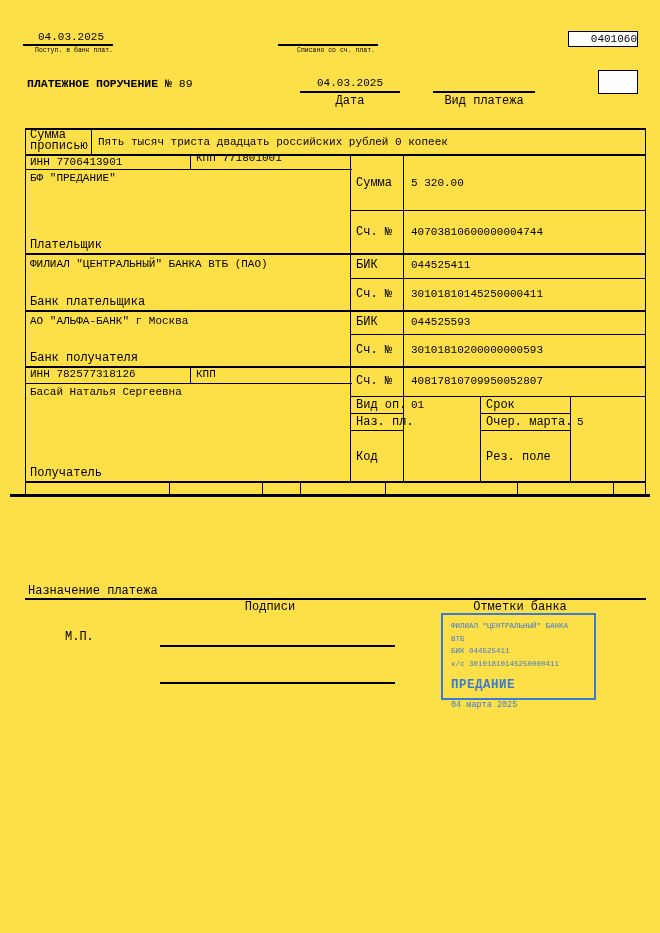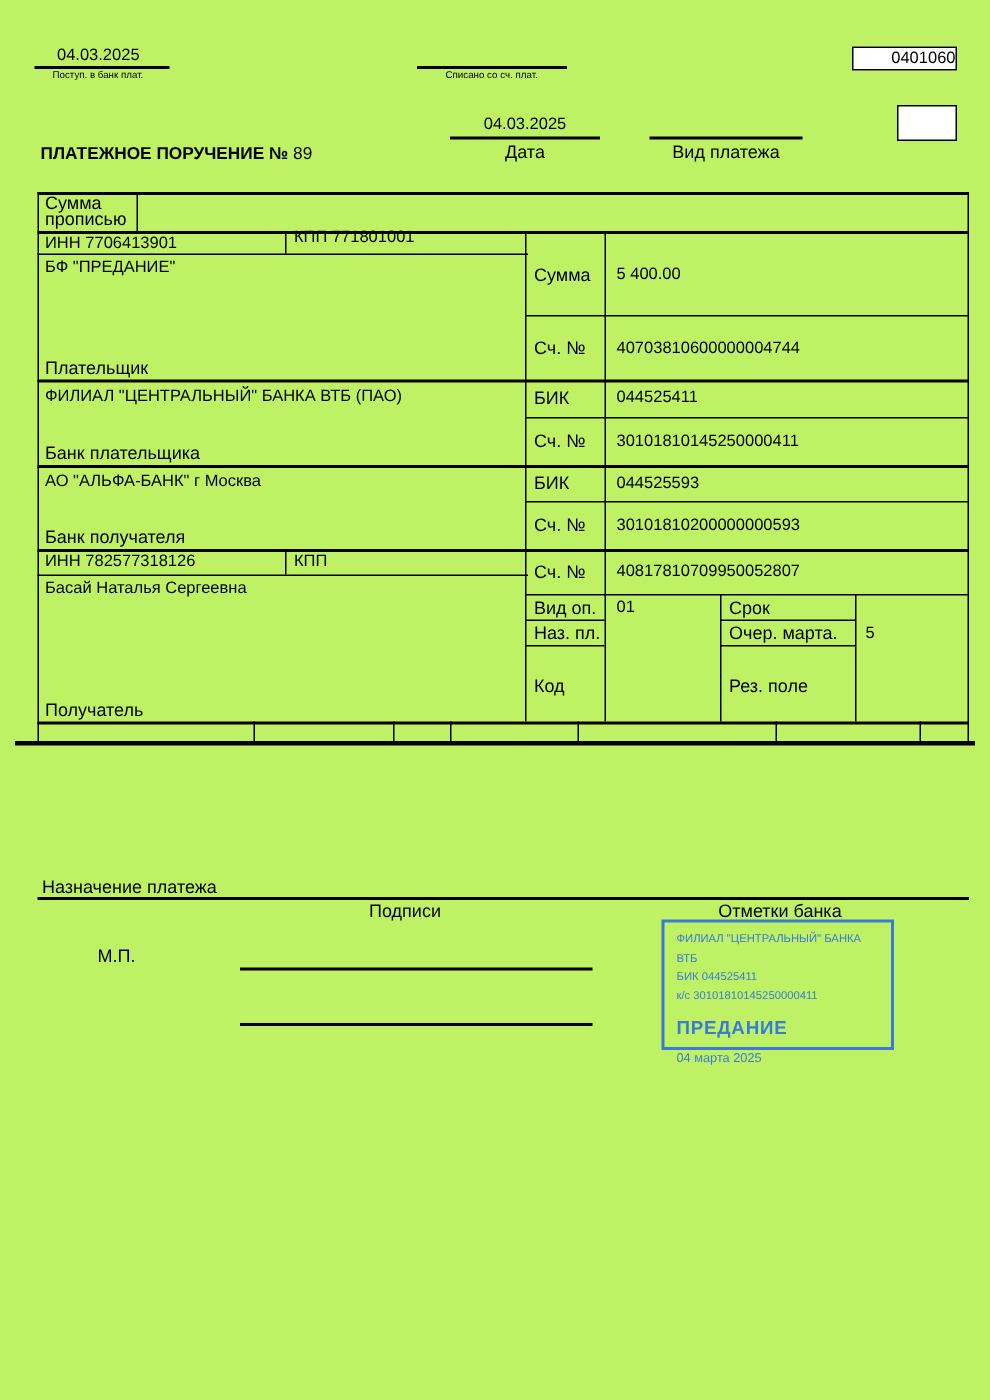--- a/index.html
+++ b/index.html
@@ -1,30 +1,30 @@
 <!DOCTYPE html>
 <html style="--stamp-color: #3c7bd5;"><head>
 <meta charset="utf-8">
 <style>
   * { margin:0; padding:0; box-sizing:border-box; }
   html,body { background:#e8e8e8; }
   .page {
-    position:relative; width:660px; height:933px; background:#bef264;
-    font-family:Liberation Sans, sans-serif; color:#000;
+    position:relative; width:660px; height:933px; background:#fde047;
+    font-family:Liberation Mono, monospace; color:#000;
     overflow:hidden; margin:0 auto;
   }
   .hline { position:absolute; background:#000; height:1px; }
   .hline.thick { height:2px; }
   .hline.heavy { height:2.5px; }
   .vline { position:absolute; background:#000; width:1px; }
   .t { position:absolute; font-size:11px; line-height:13px; white-space:nowrap; }
   .t.small { font-size:6.5px; line-height:8px; }
   .t.label { font-size:12px; }
   .t.wrap { white-space:normal; }
-  .t.bold { font-weight:bold;margin-top:20px; }
+  .t.bold { font-weight:bold; }
   .box { position:absolute; border:1.5px solid #000; background:#fff; }
   .codebox { display:flex; align-items:center; justify-content:flex-end; font-size:11px; }
   .center { text-align:center; }
   .stamp {
     position:absolute; left:441px; top:613px; width:155px; height:87px;
     border:2px solid var(--stamp-color,#3c7bd5); color:var(--stamp-color,#3c7bd5);
     padding:5px 8px; font-size:7.5px; line-height:12.5px;
   }
   .stamp .status { font-size:12.5px; font-weight:bold; margin-top:9px; letter-spacing:0.5px; }
   .stamp .sdate { font-size:8.5px; margin-top:7px; }
@@ -85,28 +85,29 @@
   <div class="vline" style="left:570px; top:396px; height:85px;"></div>
 
   <div class="vline" style="left:169px; top:481px; height:13px;"></div>
   <div class="vline" style="left:262px; top:481px; height:13px;"></div>
   <div class="vline" style="left:300px; top:481px; height:13px;"></div>
   <div class="vline" style="left:385px; top:481px; height:13px;"></div>
   <div class="vline" style="left:517px; top:481px; height:13px;"></div>
   <div class="vline" style="left:613px; top:481px; height:13px;"></div>
 
   <div class="t label wrap" style="left:30px; top:130px; width:58px; line-height:11px;">Сумма прописью</div>
+  <div class="t" style="left:98px; top:136px;">Пять тысяч триста двадцать российских рублей 0 копеек</div>
 
   <div class="t" style="left:30px; top:156px;">ИНН 7706413901</div>
   <div class="t" style="left:196px; top:152px;">КПП 771801001</div>
   <div class="t" style="left:30px; top:172px;">БФ "ПРЕДАНИЕ"</div>
   <div class="t label" style="left:30px; top:239px;">Плательщик</div>
 
   <div class="t label" style="left:356px; top:177px;">Сумма</div>
-  <div class="t" style="left:411px; top:177px;">5 400.00</div>
+  <div class="t" style="left:411px; top:177px;">5 320.00</div>
   <div class="t label" style="left:356px; top:226px;">Сч. №</div>
   <div class="t" style="left:411px; top:226px;">40703810600000004744</div>
 
   <div class="t" style="left:30px; top:258px;">ФИЛИАЛ "ЦЕНТРАЛЬНЫЙ" БАНКА ВТБ (ПАО)</div>
   <div class="t label" style="left:30px; top:296px;">Банк плательщика</div>
   <div class="t label" style="left:356px; top:259px;">БИК</div>
   <div class="t" style="left:411px; top:259px;">044525411</div>
   <div class="t label" style="left:356px; top:288px;">Сч. №</div>
   <div class="t" style="left:411px; top:288px;">30101810145250000411</div>
 

